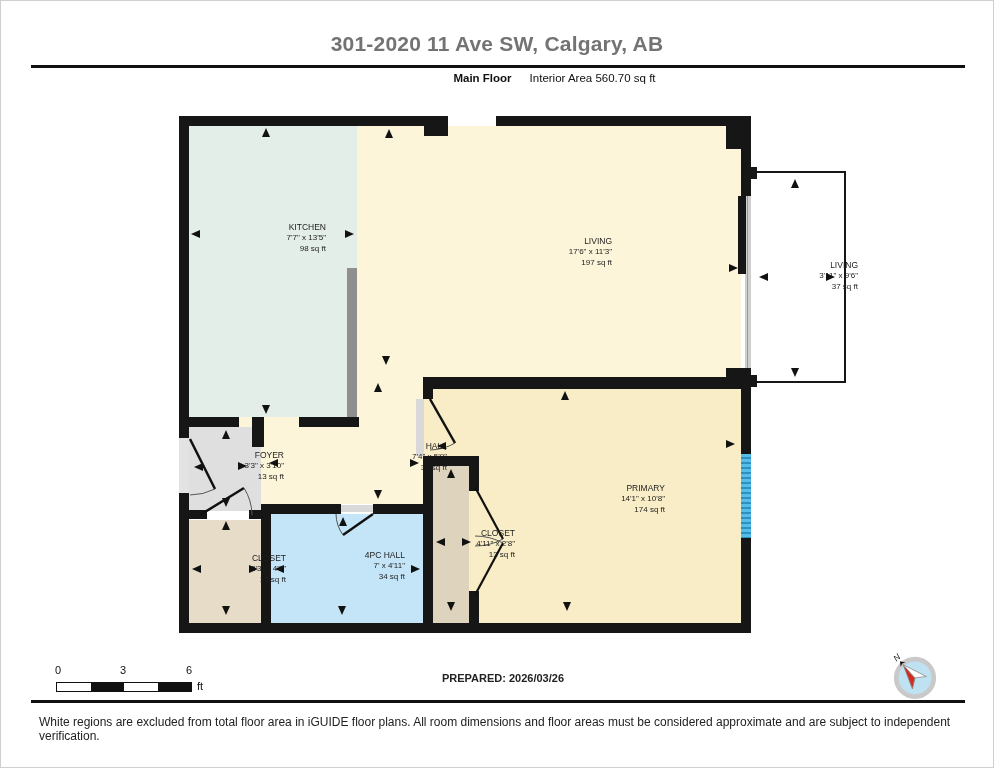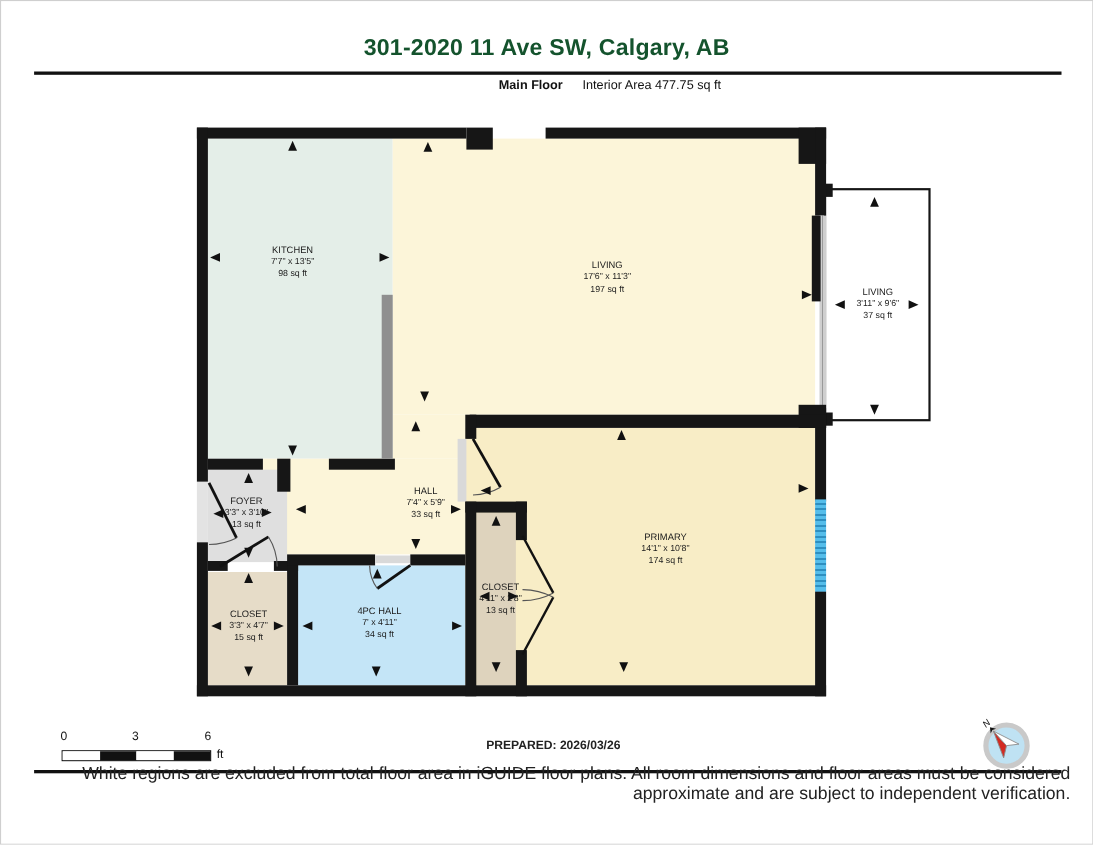--- a/index.html
+++ b/index.html
@@ -1,19 +1,19 @@
 <!DOCTYPE html>
 <html><head>
 <meta charset="utf-8">
 <style>
   html,body{margin:0;padding:0;background:#fff;}
   .page{position:relative;width:994px;height:768px;background:#fff;border:1px solid #cfcfcf;
         box-sizing:border-box;font-family:"Liberation Sans",sans-serif;overflow:hidden;}
   .title{position:absolute;left:0;right:0;top:31px;text-align:center;font-size:21px;
-         font-weight:bold;color:#14532d;letter-spacing:.2px;}
+         font-weight:bold;color:#737373;letter-spacing:.2px;}
   .rule{position:absolute;background:#111;}
   .rule.top{left:30px;top:64px;width:934px;height:3px;}
   .rule.bottom{left:30px;top:699px;width:934px;height:3px;}
   .subtitle{position:absolute;left:0;right:0;top:71px;display:flex;justify-content:center;
             gap:18px;padding-left:115px;font-size:11.5px;color:#111;}
   .subtitle .floor{font-weight:bold;}
   
   .fill,.w,.wg,.glass,.win,.counter,.thr{position:absolute;}
   .w{background:#161616;z-index:3;}
   .wg{background:#e3e3e3;z-index:3;}
@@ -26,52 +26,52 @@
   .f-living,.f-hall,.f-bridge{background:#fcf5d9;}
   .f-primary{background:#f8edc6;}
   .f-bath{background:#c4e5f7;}
   .f-laundry{background:#e6dcc8;}
   .f-closet{background:#ded3bd;}
   .f-foyer{background:#dfdfdf;}
   .balcony-box{position:absolute;left:748px;top:170px;width:97px;height:212px;background:#fff;
                border:2px solid #161616;box-sizing:border-box;z-index:0;}
   .doors{position:absolute;left:0;top:0;z-index:4;pointer-events:none;}
   
-  .lbl{position:absolute;width:120px;text-align:center;z-index:5;color:#1c1c1c;
+  .lbl{position:absolute;width:120px;text-align:right;z-index:5;color:#1c1c1c;
        font-size:8.5px;line-height:1.32;}
   .lbl .dims,.lbl .area{font-size:8px;}
   
   .ar{position:absolute;width:0;height:0;z-index:6;}
   .ar.u{border-left:4px solid transparent;border-right:4px solid transparent;border-bottom:9px solid #111;}
   .ar.d{border-left:4px solid transparent;border-right:4px solid transparent;border-top:9px solid #111;}
   .ar.l{border-top:4px solid transparent;border-bottom:4px solid transparent;border-right:9px solid #111;}
   .ar.r{border-top:4px solid transparent;border-bottom:4px solid transparent;border-left:9px solid #111;}
   
   .sb-num{position:absolute;font-size:11px;color:#111;width:14px;text-align:center;}
   .sb-bar{position:absolute;left:55px;top:681px;width:134px;height:8px;border:1.3px solid #111;
           display:flex;box-sizing:content-box;}
   .sb-bar i{flex:1;display:block;}
   .sb-bar i:nth-child(1),.sb-bar i:nth-child(3){background:#fff;}
   .sb-bar i:nth-child(2),.sb-bar i:nth-child(4){background:#111;}
   .sb-unit{position:absolute;left:196px;top:679px;font-size:11px;color:#111;}
   .prepared{position:absolute;left:382px;top:671px;width:240px;text-align:center;
             font-size:11px;font-weight:600;color:#222;}
-  .disclaimer{position:absolute;left:38px;top:694px;right:20px;font-size:16px;color:#222;text-align:right;}
+  .disclaimer{position:absolute;left:38px;top:714px;right:20px;font-size:12px;color:#222;}
   .compass{position:absolute;left:884px;top:645px;z-index:5;}
 </style>
 </head>
 <body>
 
 <div class="page">
 
   <div class="title">301-2020 11 Ave SW, Calgary, AB</div>
   <div class="rule top"></div>
   <div class="subtitle">
     <span class="floor">Main Floor</span>
-    <span>Interior Area 477.75 sq ft</span>
+    <span>Interior Area 560.70 sq ft</span>
   </div>
 
   <div>
 
     <div class="balcony-box"></div>
     <b class="w" style="left:744px;top:166px;width:12px;height:12px"></b>
     <b class="w" style="left:744px;top:374px;width:12px;height:12px"></b>
 
     <div class="fill f-kitchen" style="left:188px;top:125px;width:168px;height:291px"></div>
     <div class="fill f-living" style="left:356px;top:125px;width:384px;height:251px"></div>

